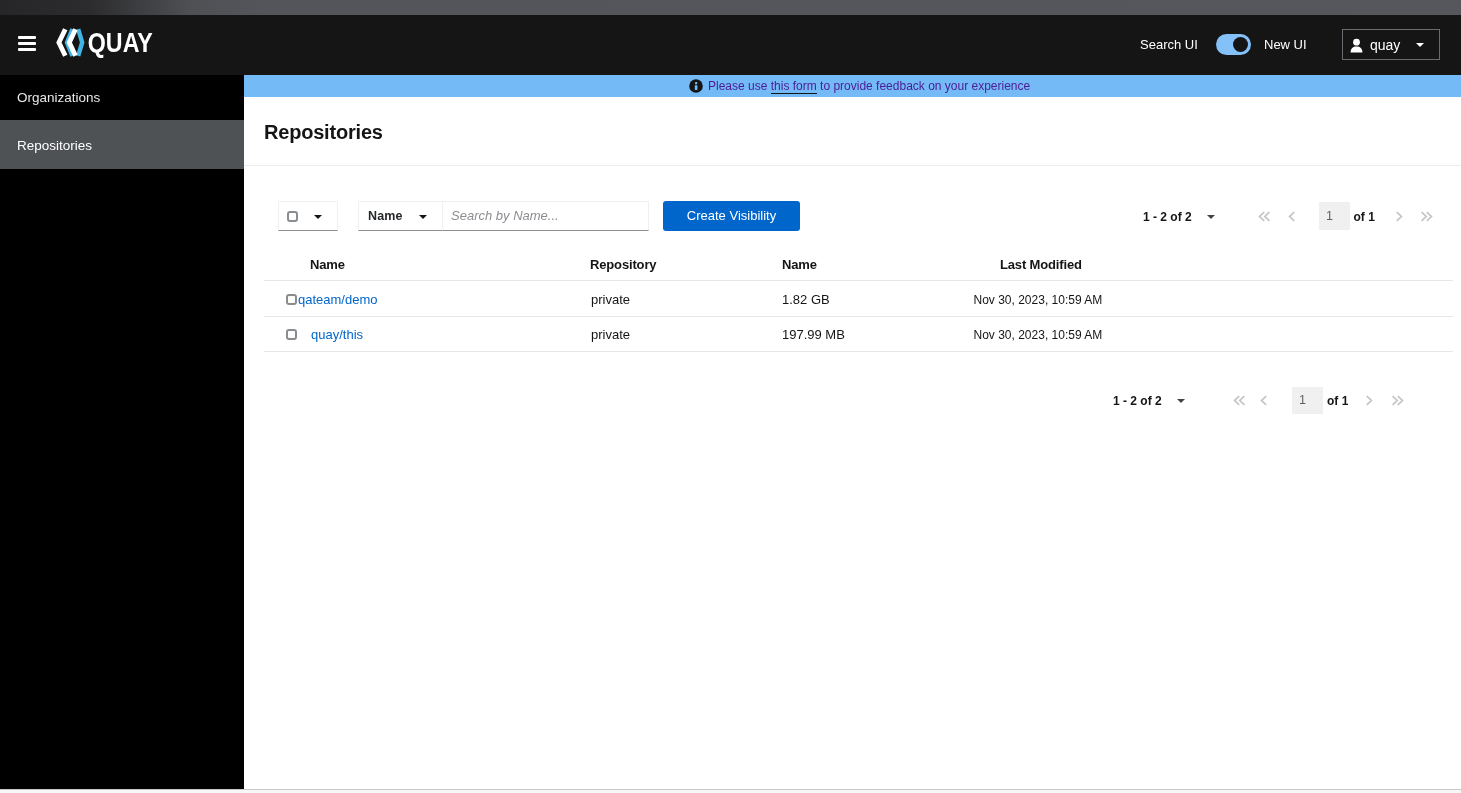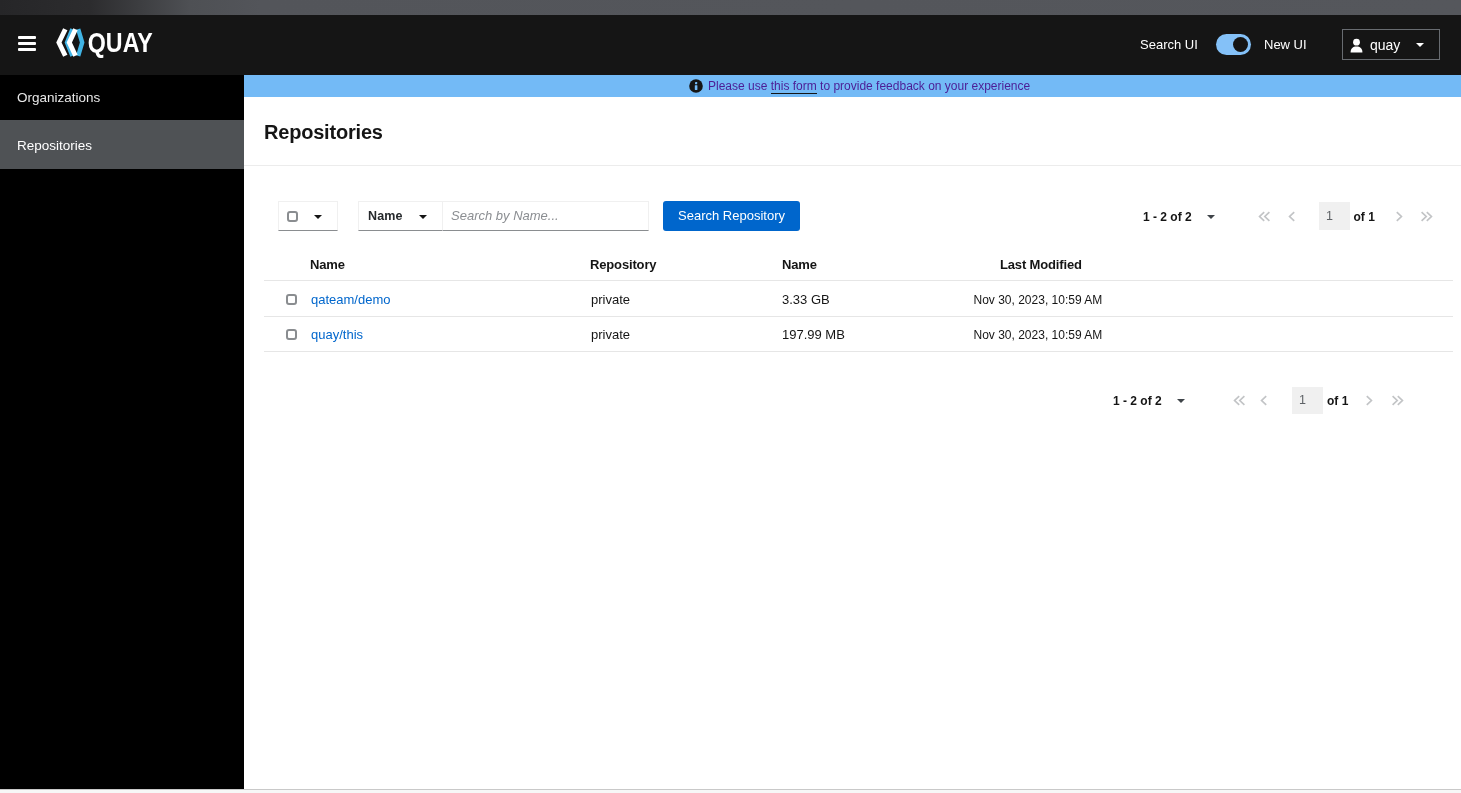--- a/index.html
+++ b/index.html
@@ -91,21 +91,21 @@
 </div>
 <div class="abs" id="headbar"></div>
 <h1>Repositories</h1>
 
 <div class="selbox" id="bulk">
   <div class="cb" style="left:8px;top:9px"></div>
   <div class="caret" style="left:35px;top:13px"></div>
 </div>
 <div class="selbox" id="namesel">Name<div class="caret" style="left:60px;top:13px"></div></div>
 <div class="selbox" id="search">Search by Name...</div>
-<div id="btn">Search Repository</div>
+<div id="btn">Create Visibility</div>
 
 <span class="pgtxt" style="left:1143px;top:210px">1 - 2 of 2</span>
 <div class="caret" style="left:1207px;top:214.5px;border-top-color:#3f4449"></div>
 <svg class="chev" style="left:1258px;top:211px" width="13" height="11" viewBox="0 0 13 11">
   <path d="M6.2 1.2 L1.6 5.5 L6.2 9.8 M11.4 1.2 L6.8 5.5 L11.4 9.8" fill="none" stroke="#c2c4c6" stroke-width="1.7"></path>
 </svg>
 <svg class="chev" style="left:1288px;top:211px" width="8" height="11" viewBox="0 0 8 11">
   <path d="M6.2 1.2 L1.6 5.5 L6.2 9.8" fill="none" stroke="#c2c4c6" stroke-width="1.7"></path>
 </svg>
 <div class="pgbox" style="left:1319px;top:202px;height:28px;line-height:28px">1</div>
@@ -116,23 +116,23 @@
 <svg class="chev" style="left:1420px;top:211px" width="13" height="11" viewBox="0 0 13 11">
   <path d="M1.6 1.2 L6.2 5.5 L1.6 9.8 M6.8 1.2 L11.4 5.5 L6.8 9.8" fill="none" stroke="#c2c4c6" stroke-width="1.7"></path>
 </svg>
 
 <span class="th" style="left:310px;top:257px">Name</span>
 <span class="th" style="left:590px;top:257px">Repository</span>
 <span class="th" style="left:782px;top:257px">Name</span>
 <span class="th" style="left:1000px;top:257px">Last Modified</span>
 <div class="tline" style="top:280px"></div>
 <div class="cb" style="left:286px;top:294px"></div>
-<span class="td link" style="left:311px;top:292px">qateam/demo</span>
+<span class="td link" style="left:298px;top:292px">qateam/demo</span>
 <span class="td" style="left:591px;top:292px">private</span>
-<span class="td" style="left:782px;top:292px">3.33 GB</span>
+<span class="td" style="left:782px;top:292px">1.82 GB</span>
 <span class="td" style="left:973.5px;top:293px;font-size:12px">Nov 30, 2023, 10:59 AM</span>
 <div class="tline" style="top:316px"></div>
 <div class="cb" style="left:286px;top:329px"></div>
 <span class="td link" style="left:311px;top:327px">quay/this</span>
 <span class="td" style="left:591px;top:327px">private</span>
 <span class="td" style="left:782px;top:327px">197.99 MB</span>
 <span class="td" style="left:973.5px;top:328px;font-size:12px">Nov 30, 2023, 10:59 AM</span>
 <div class="tline" style="top:351px"></div>
 
 <span class="pgtxt" style="left:1113px;top:394px">1 - 2 of 2</span>

